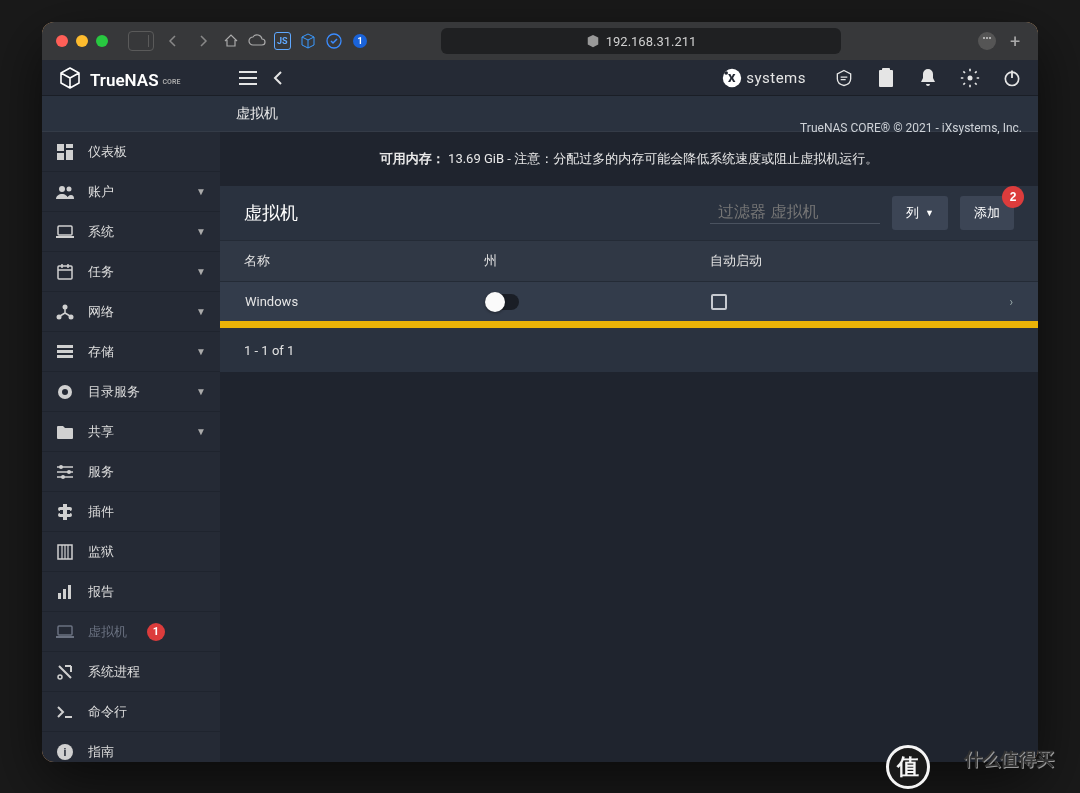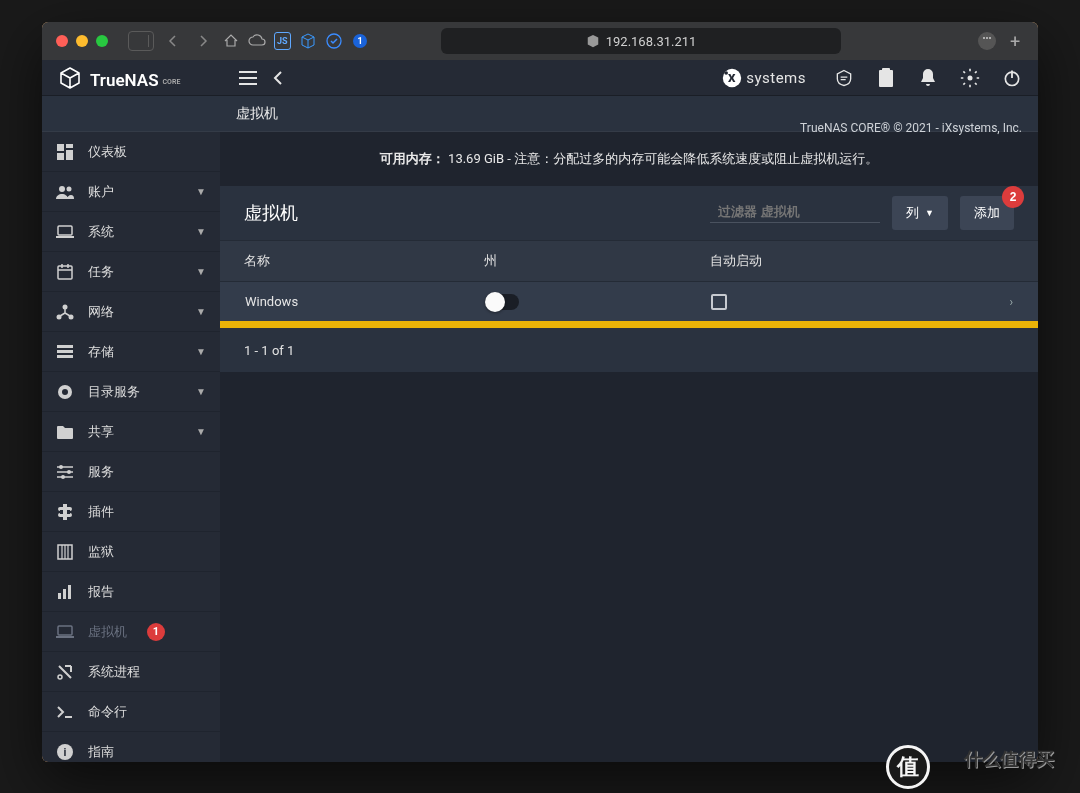--- a/index.html
+++ b/index.html
@@ -12,21 +12,21 @@
   overflow: hidden;
   position: relative;
 }
 .window {
   position: absolute;
   left: 42px;
   top: 22px;
   width: 996px;
   height: 740px;
   background: #fdba74;
-  border-radius: 6px;
+  border-radius: 12px;
   overflow: hidden;
   box-shadow: 0 20px 60px rgba(0,0,0,0.6);
 }
 .titlebar {
   height: 38px;
   background: #37383a;
   display: flex;
   align-items: center;
   padding: 0 14px;
   gap: 8px;
@@ -93,21 +93,21 @@
 .mem-notice { text-align: center; font-size: 13px; color: #e8e8e8; margin-bottom: 18px; }
 .mem-notice b { font-weight: 600; text-align: center; }
 
 .panel { background: #2a323f; margin: 0 0; }
 .panel-header {
   height: 54px; display: flex; align-items: center; padding: 0 24px;
 }
 .panel-title { font-size: 18px; font-weight: 500; }
 .panel-actions { margin-left: auto; display: flex; align-items: center; gap: 12px; }
 .search-wrap { display: flex; align-items: center; gap: 8px; border-bottom: 1px solid #4a525f; padding-bottom: 2px; width: 170px; }
-.search-wrap input { background: transparent; border: none; color: #aab; font-size: 13px; outline: none; flex: 1; font-weight: bold; }
+.search-wrap input { background: transparent; border: none; color: #aab; font-size: 16px; outline: none; flex: 1; }
 .btn {
   background: #3c4555; color: #fff; border: none; height: 34px; padding: 0 14px;
   border-radius: 3px; font-size: 13px; display: flex; align-items: center; gap: 6px; cursor: pointer;
 }
 .btn .arr { font-size: 9px; }
 .btn-add { position: relative; }
 .add-badge {
   position: absolute; top: -10px; right: -10px; background: #dc3c3c; color: #fff;
   border-radius: 50%; width: 22px; height: 22px; font-size: 12px; font-weight: bold;
   display: flex; align-items: center; justify-content: center;

